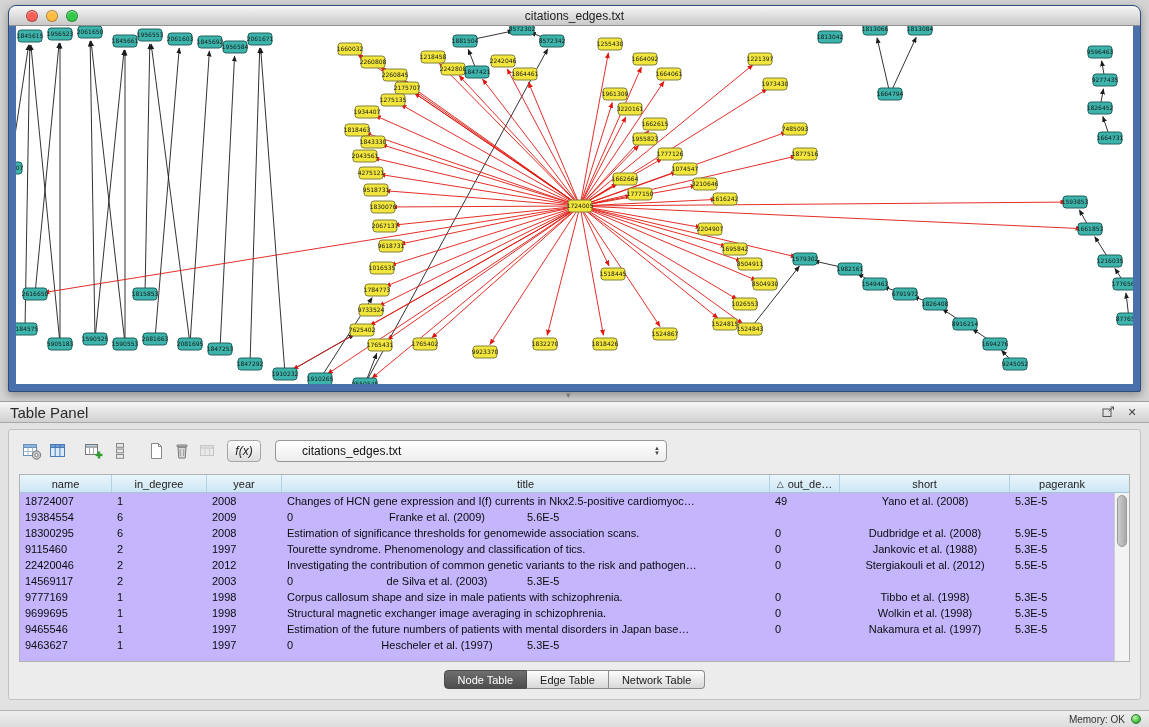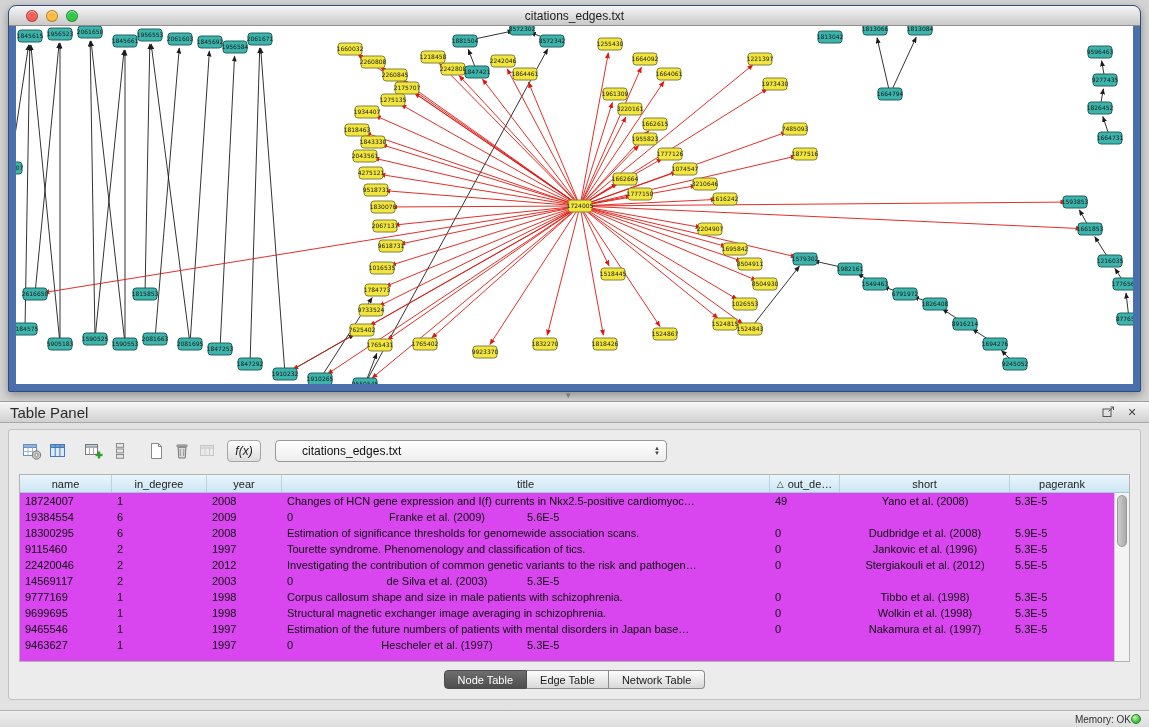--- a/index.html
+++ b/index.html
@@ -75,21 +75,21 @@
     background:linear-gradient(#ffffff,#ededed);
     display:flex; align-items:center; font-size:12px; color:#111;
     padding:0 4px 0 26px;
   }
   .dd-label { flex:1; }
   .dd-arrows { display:flex; flex-direction:column; align-items:center; line-height:5px;
     font-size:6px; color:#444; padding-right:2px; }
 
   .table-wrap {
     position:absolute; left:10px; right:10px; top:44px; height:188px;
-    background:#d946ef; border:1px solid #b3b3b3;
+    background:#c4b5fd; border:1px solid #b3b3b3;
   }
   .thead { display:flex; height:18px;
     background:linear-gradient(#eaf5fc,#cde6f4);
     border-bottom:1px solid #a7c6da; padding-right:15px; }
   .th {
     font-size:11px; color:#1c1c1c; display:flex; align-items:center; justify-content:center;
     border-right:1px solid #b6d1e2; height:100%; overflow:hidden; white-space:nowrap;
   }
   .th:last-child { border-right:none; flex:1; }
   .sort-glyph { font-size:9px; margin-right:4px; color:#333; }
@@ -112,21 +112,21 @@
     background:linear-gradient(#fdfdfd,#d8d8d8); color:#1a1a1a;
   }
   .tab:first-child { border-left:1px solid #8d8d8d; border-radius:4px 0 0 4px; }
   .tab:last-child { border-radius:0 4px 4px 0; }
   .tab.active { background:linear-gradient(#6e6e6e,#4d4d4d); color:#ffffff; border-color:#4d4d4d; }
 
   
   .status {
     position:absolute; left:0; bottom:0; width:1149px; height:17px;
     background:linear-gradient(#efefef,#dcdcdc); border-top:1px solid #b2b2b2;
-    display:flex; align-items:center; justify-content:flex-end; padding-right:8px; 
+    display:flex; align-items:center; justify-content:flex-end; padding-right:8px; gap:6px;
   }
   .mem-label { font-size:10px; color:#333; }
   .mem-dot { width:10px; height:10px; border-radius:50%;
     background:radial-gradient(circle at 35% 30%, #c4f7a9, #46c04a 60%, #2c8f2e);
     border:1px solid #2b7d2d; }
 </style>
 </head>
 <body>
 
 <div class="net-win">
@@ -806,21 +806,21 @@
             <div class="td" style="width: 70px; text-align: left;">0</div>
             <div class="td" style="width: 170px; text-align: center;">Dudbridge et al. (2008)</div>
             <div class="td" style="width: 103px; text-align: left;">5.9E-5</div>
           </div>
           <div class="tr">
             <div class="td" style="width: 92px; text-align: left;">9115460</div>
             <div class="td" style="width: 95px; text-align: left;">2</div>
             <div class="td" style="width: 75px; text-align: left;">1997</div>
             <div class="td" style="width: 488px; text-align: left;">Tourette syndrome. Phenomenology and classification of tics.</div>
             <div class="td" style="width: 70px; text-align: left;">0</div>
-            <div class="td" style="width: 170px; text-align: center;">Jankovic et al. (1996)</div>
+            <div class="td" style="width: 170px; text-align: center;">Jankovic et al. (1988)</div>
             <div class="td" style="width: 103px; text-align: left;">5.3E-5</div>
           </div>
           <div class="tr">
             <div class="td" style="width: 92px; text-align: left;">22420046</div>
             <div class="td" style="width: 95px; text-align: left;">2</div>
             <div class="td" style="width: 75px; text-align: left;">2012</div>
             <div class="td" style="width: 488px; text-align: left;">Investigating the contribution of common genetic variants to the risk and pathogen…</div>
             <div class="td" style="width: 70px; text-align: left;">0</div>
             <div class="td" style="width: 170px; text-align: center;">Stergiakouli et al. (2012)</div>
             <div class="td" style="width: 103px; text-align: left;">5.5E-5</div>

